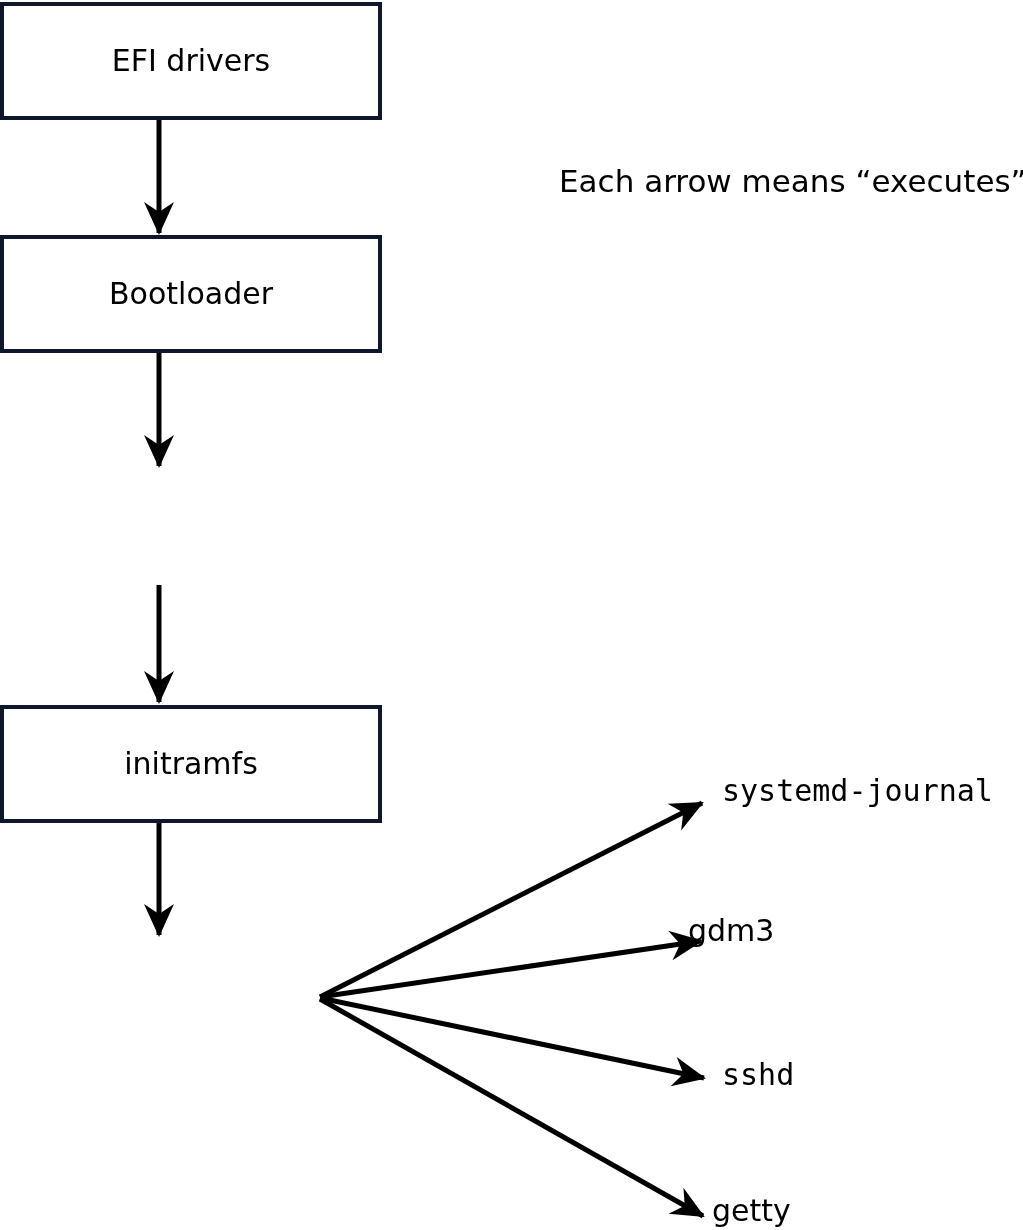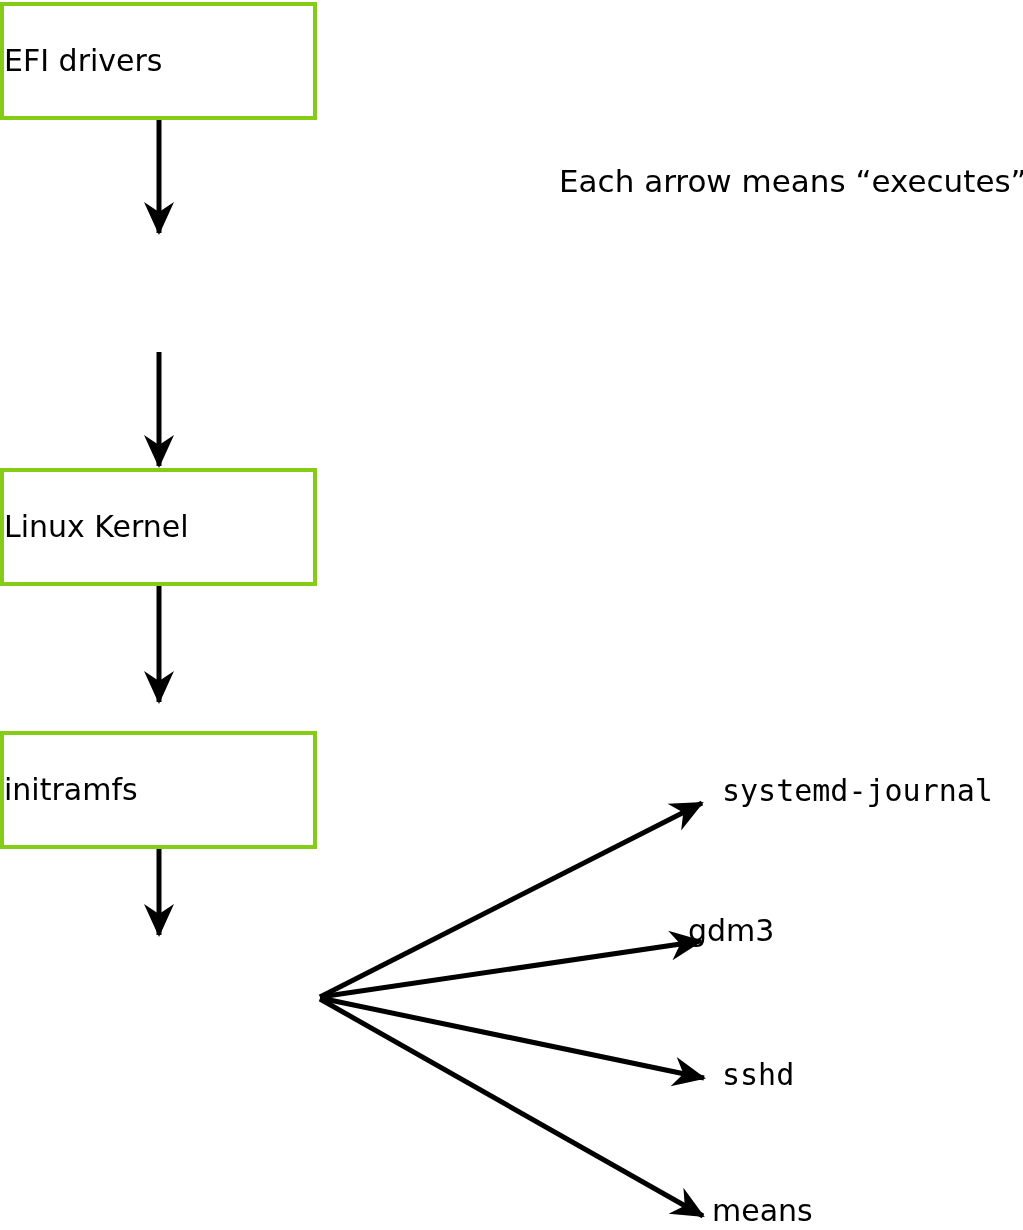--- a/index.html
+++ b/index.html
@@ -13,27 +13,28 @@
     color: #000000;
   }
   .arrow-layer {
     position: absolute;
     left: 0; top: 0;
     width: 1023px; height: 1230px;
   }
   .node-box {
     position: absolute;
     left: 0;
-    width: 317px;
+    width: 382px;
     height: 118px;
     box-sizing: border-box;
-    border: 4px solid #84cc16;
+    border: 4px solid #0f172a;
     background: #ffffff;
     display: flex;
     align-items: center;
+    justify-content: center;
   }
   .node-label {
     font-size: 30px;
     line-height: 1;
     color: #000000;
     white-space: nowrap;
   }
   .note {
     position: absolute;
     left: 559px;
@@ -70,27 +71,27 @@
 
     <line x1="320" y1="997" x2="702" y2="803" stroke="#000000" stroke-width="5" marker-end="url(#ah)"></line>
     <line x1="320" y1="997" x2="701" y2="941" stroke="#000000" stroke-width="5" marker-end="url(#ah)"></line>
     <line x1="320" y1="998" x2="704" y2="1078" stroke="#000000" stroke-width="5" marker-end="url(#ah)"></line>
     <line x1="320" y1="999" x2="703" y2="1216" stroke="#000000" stroke-width="5" marker-end="url(#ah)"></line>
   </svg>
 
   <div class="node-box" style="top:2px;">
     <span class="node-label">EFI drivers</span>
   </div>
-  <div class="node-box" style="top:468px;">
-    <span class="node-label">Linux Kernel</span>
+  <div class="node-box" style="top:235px;">
+    <span class="node-label">Bootloader</span>
   </div>
-  <div class="node-box" style="top:705px;margin-top:26px;">
+  <div class="node-box" style="top:705px;">
     <span class="node-label">initramfs</span>
   </div>
 
   <div class="note">Each arrow means “executes”.</div>
 
   <div class="child-label mono" style="left:722px; top:774px;">systemd-journal</div>
   <div class="child-label sans" style="left:688px; top:914px;">gdm3</div>
   <div class="child-label mono" style="left:722px; top:1058px;">sshd</div>
-  <div class="child-label sans" style="left:712px; top:1194px;">means</div>
+  <div class="child-label sans" style="left:712px; top:1194px;">getty</div>
 
 </div>
 
 </body></html>

